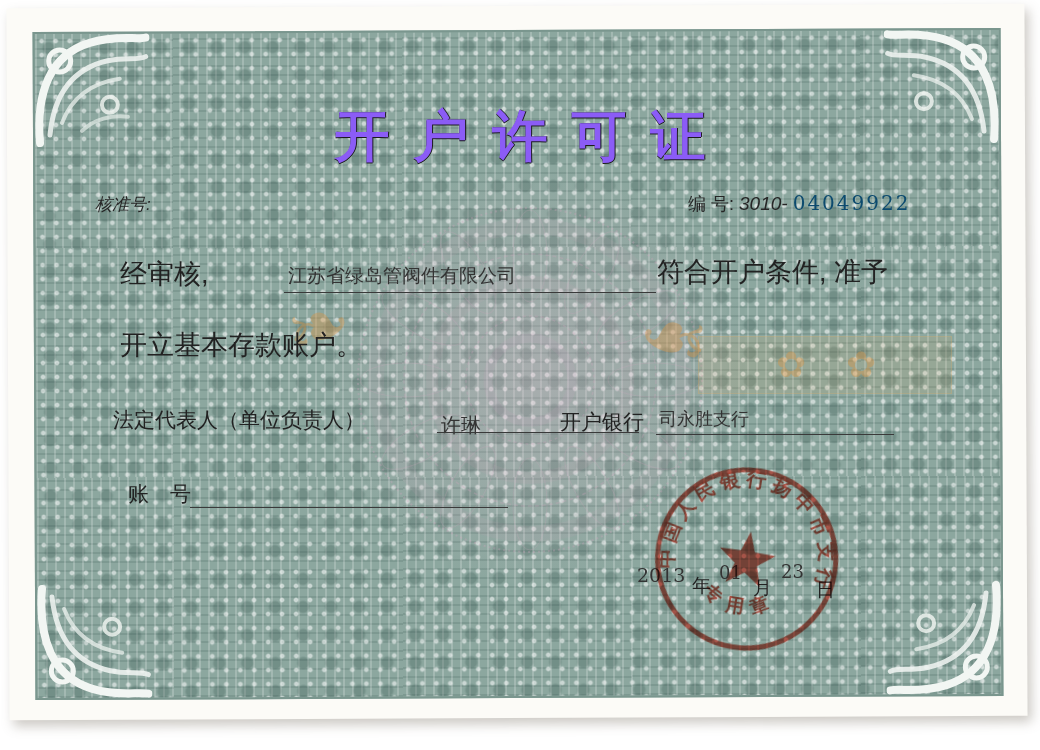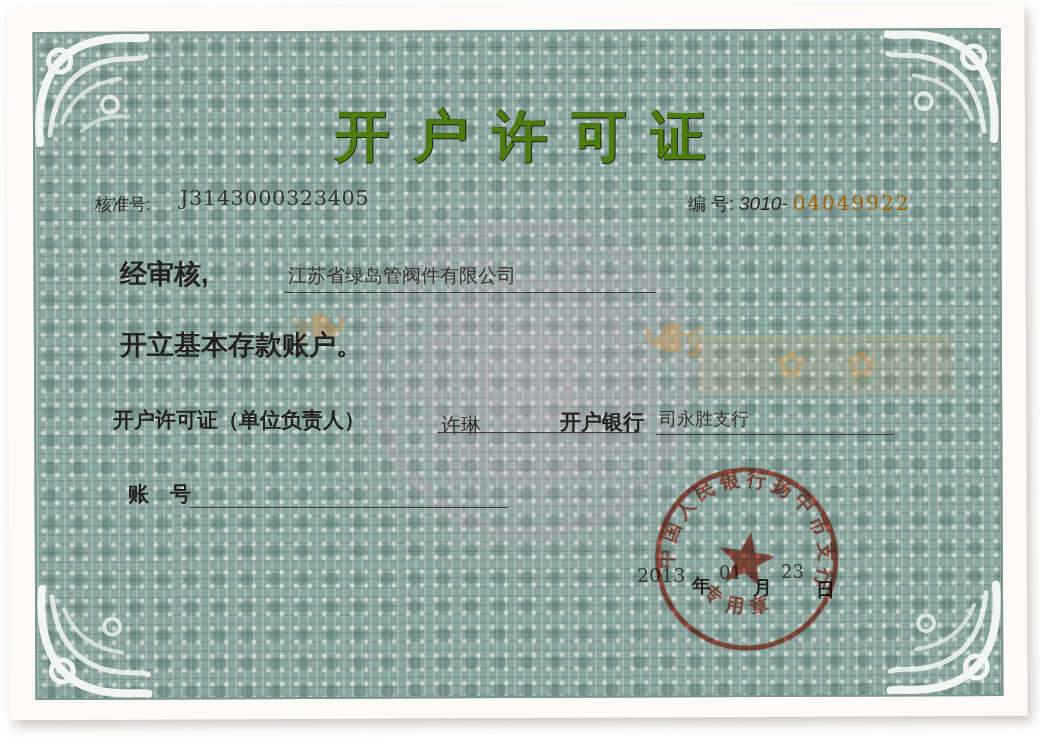--- a/index.html
+++ b/index.html
@@ -26,26 +26,26 @@
   
   .halo{position:absolute;left:300px;top:150px;width:470px;height:450px;
         background:radial-gradient(ellipse, rgba(224,186,205,.34), rgba(224,186,205,0) 66%);}
   .rosette{position:absolute;left:328px;top:178px;width:404px;height:404px;opacity:.55;}
   .panel{position:absolute;left:698px;top:336px;width:252px;height:56px;
          background:rgba(226,168,96,.13);border:1px solid rgba(226,168,96,.22);}
   .flourish{position:absolute;color:rgba(222,146,62,.38);pointer-events:none;}
   
   .abs{position:absolute;white-space:nowrap;}
   .title{left:0;right:0;text-align:center;top:100px;font-size:55px;font-weight:bold;
-         letter-spacing:24px;padding-left:24px;color:#4d7c0f;
+         letter-spacing:24px;padding-left:24px;color:#8b5cf6;
          text-shadow:1px 0 0 #1c1c1c, 0 1px 0 #1c1c1c;}
-  .lab{font-weight:bold;color:#222;}
+  .lab{font-weight:normal;color:#222;}
   .typed{font-family:"DejaVu Serif","Liberation Serif",serif;color:#333;}
   .uline{position:absolute;border-bottom:1.6px solid #3a3a3a;height:0;}
-  .red{color:#a16207;text-align:right;}
+  .red{color:#0c4a6e;text-align:right;}
   
   .seal{position:absolute;left:648px;top:458px;width:198px;height:198px;
         transform:rotate(9deg);opacity:.88;mix-blend-mode:multiply;}
 </style>
 </head>
 <body>
 
 <div class="stage">
   <div class="paper">
     <div class="frame"></div>
@@ -115,36 +115,36 @@
     </g>
   </svg>
   <div class="panel"></div>
   <div class="flourish abs" style="left:286px;top:282px;font-size:78px;transform:rotate(-18deg);">❧</div>
   <div class="flourish abs" style="left:638px;top:288px;font-size:86px;transform:scaleX(-1) rotate(-14deg);">❧</div>
   <div class="flourish abs" style="left:776px;top:344px;font-size:36px;">✿</div>
   <div class="flourish abs" style="left:846px;top:344px;font-size:36px;">✿</div>
 
   <div class="abs title">开户许可证</div>
 
-  <div class="abs" style="left:95px;top:193px;font-size:17px;">核准号:</div>
-  <div class="abs typed" style="left:180px;top:186px;font-size:21px;letter-spacing:.5px;">J3143000323405</div>
+  <div class="abs" style="left:95px;top:193px;font-size:17px;font-style:italic;">核准号:</div>
 
   <div class="abs" style="left:688px;top:191px;font-size:18px;">
     <span>编 号:</span>
     <span style="font-size:19px;font-style:italic;">3010-</span>
     <span class="typed red" style="font-size:20px;letter-spacing:2px;">04049922</span>
   </div>
 
   <div class="abs lab" style="left:120px;top:256px;font-size:27px;">经审核,</div>
   <div class="abs typed" style="left:288px;top:263px;font-size:19px;text-align:center;">江苏省绿岛管阀件有限公司</div>
   <div class="uline" style="left:284px;top:292px;width:372px;"></div>
+  <div class="abs lab" style="left:657px;top:254px;font-size:27px;">符合开户条件, 准予</div>
 
   <div class="abs lab" style="left:120px;top:327px;font-size:27px;">开立基本存款账户。</div>
 
-  <div class="abs lab" style="left:113px;top:406px;font-size:21px;">开户许可证（单位负责人）</div>
+  <div class="abs lab" style="left:113px;top:406px;font-size:21px;">法定代表人（单位负责人）</div>
   <div class="abs typed" style="left:441px;top:412px;font-size:20px;">许琳</div>
   <div class="uline" style="left:437px;top:432px;width:202px;"></div>
 
   <div class="abs lab" style="left:560px;top:408px;font-size:21px;">开户银行</div>
   <div class="abs typed" style="left:659px;top:407px;font-size:18px;">司永胜支行</div>
   <div class="uline" style="left:656px;top:434px;width:238px;"></div>
 
   <div class="abs lab" style="left:120px;top:480px;font-size:21px;margin-left:8px;">账　号</div>
   <div class="uline" style="left:190px;top:507px;width:318px;"></div>
 

